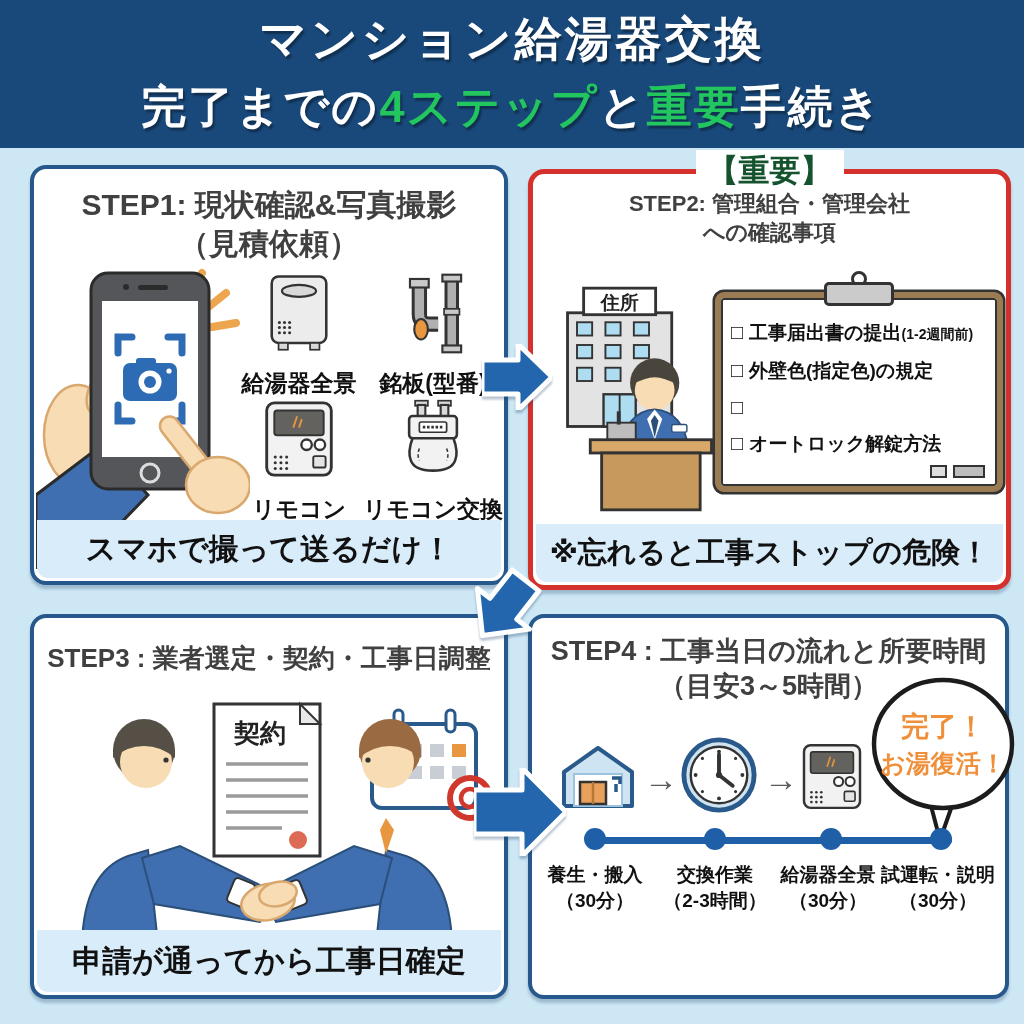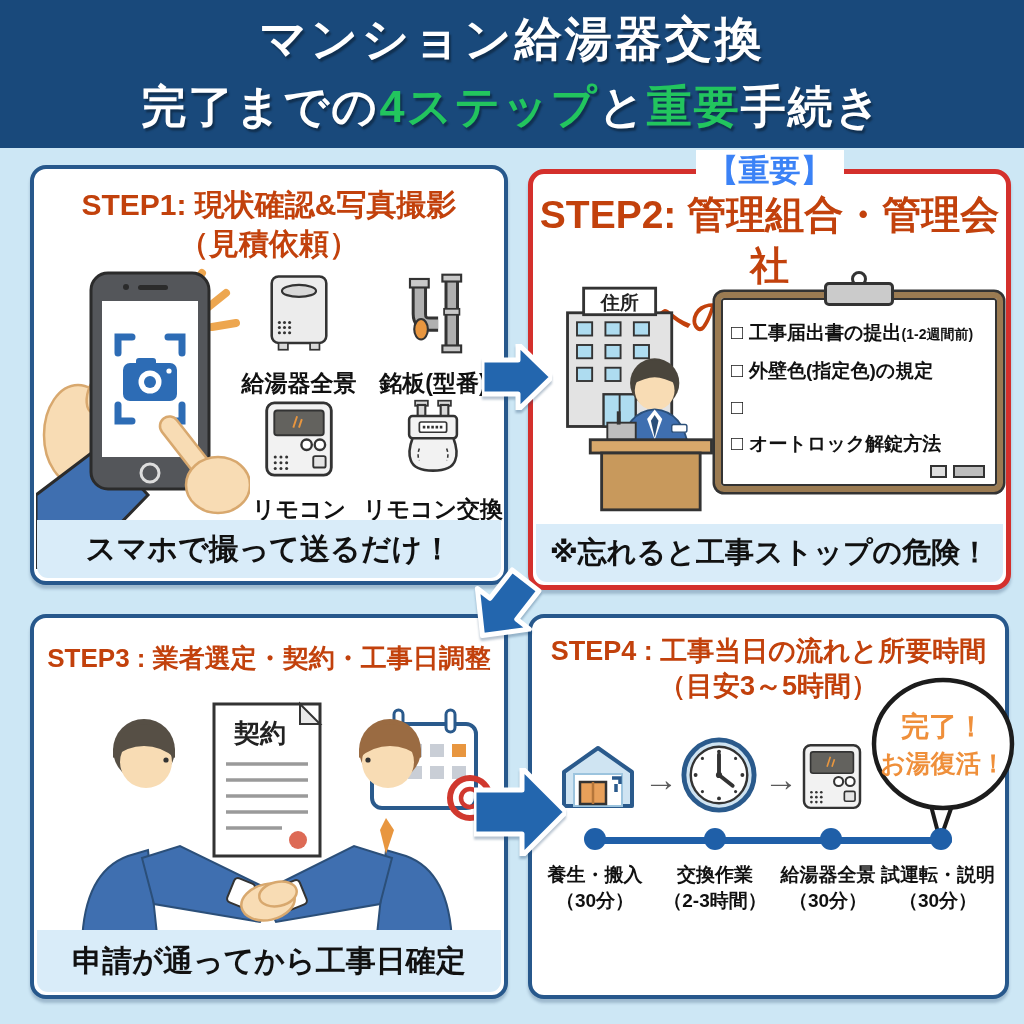--- a/index.html
+++ b/index.html
@@ -26,45 +26,45 @@
     letter-spacing:2px;text-shadow:2px 3px 2px rgba(0,0,0,.35);
   }
   .header .h2 .accent{color:#22c55e;}
   
   .card{
     position:absolute;background:#fff;border:4px solid #27588c;
     border-radius:16px;box-shadow:0 4px 3px rgba(20,50,90,.25);
   }
   .card.red{border:5px solid #d4302c;}
   .card-title{
-    width:100%;text-align:center;font-weight:800;color:#c2410c;line-height:1.3;
+    width:100%;text-align:center;font-weight:800;color:#404040;line-height:1.3;
   }
   .strip{
     position:absolute;left:3px;right:3px;bottom:3px;height:58px;
     background:#d9ecf9;border-radius:0 0 11px 11px;
     display:flex;align-items:center;justify-content:center;
     font-weight:800;color:#111;
   }
   .badge{
     position:absolute;top:-24px;left:50%;transform:translateX(-50%);
-    background:#fff;padding:0 12px;color:#3b82f6;font-size:31px;
+    background:#fff;padding:0 12px;color:#14532d;font-size:31px;
     font-weight:800;white-space:nowrap;z-index:6;
   }
   
   #step1{left:30px;top:165px;width:470px;height:412px;}
   #step1 .card-title{margin-top:16px;font-size:30px;}
   .photo-grid{
     position:absolute;left:198px;top:104px;width:268px;height:252px;
     display:grid;grid-template-columns:134px 134px;grid-template-rows:126px 126px;
   }
   .photo-cell{display:flex;flex-direction:column;align-items:center;justify-content:flex-end;}
   .photo-label{font-size:23px;font-weight:800;white-space:nowrap;margin-top:14px;}
   
   #step2{left:528px;top:169px;width:473px;height:411px;}
-  #step2 .card-title{margin-top:16px;font-size:39px;}
+  #step2 .card-title{margin-top:16px;font-size:22px;}
   .clipboard{
     position:absolute;left:182px;top:118px;width:276px;height:188px;
     background:#fff;border:6px solid #9b7b52;border-radius:9px;
     box-shadow:0 0 0 2.5px #333, inset 0 0 0 2px #333;
   }
   .clip-tab{
     position:absolute;top:-16px;left:50%;transform:translateX(-50%);
     width:64px;height:18px;background:#cbcbcb;border:3px solid #333;border-radius:5px;z-index:2;
   }
   .clip-hole{

